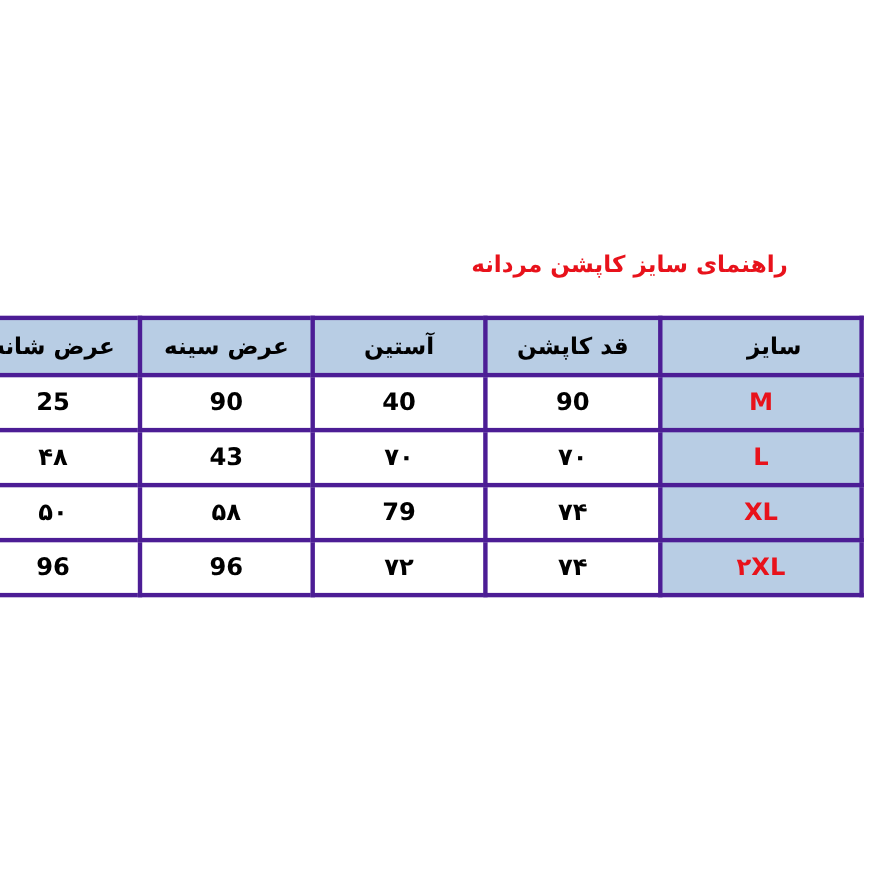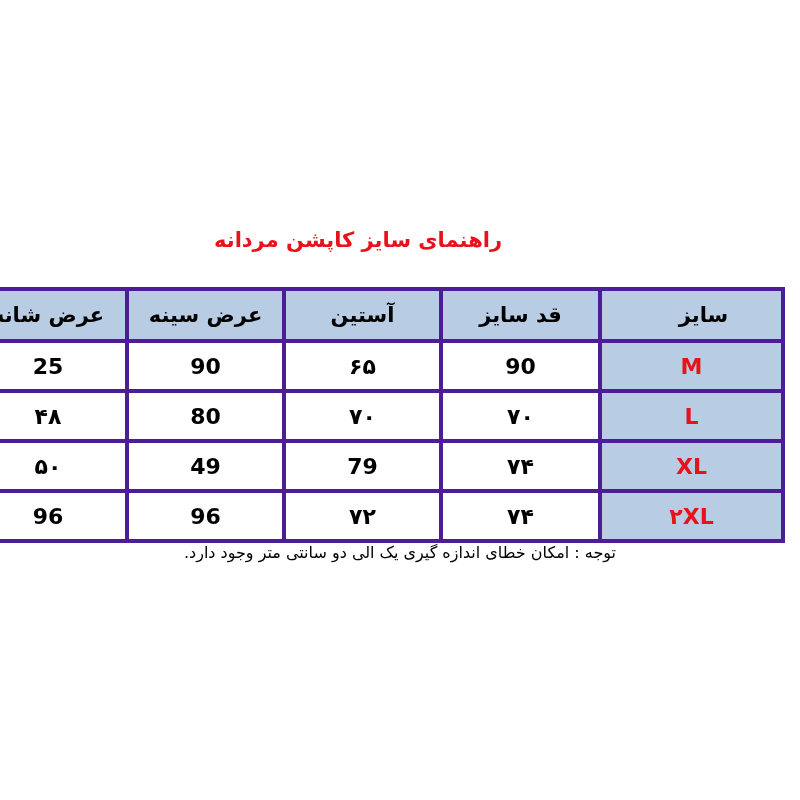--- a/index.html
+++ b/index.html
@@ -17,21 +17,20 @@
     position: relative;
     width: 800px;
     height: 800px;
     box-sizing: border-box;
   }
   .title {
     position: absolute;
     top: 228px;
     left: 0;
     width: 716px;
-    text-align: center;
     color: #e8121b;
     font-weight: bold;
     font-size: 21px;
     direction: rtl;
   }
   .table-wrap {
     position: absolute;
     top: 287px;
     left: 15px;
     width: 770px;
@@ -88,54 +87,53 @@
 
 <div class="page">
 
   <div class="title">راهنمای سایز کاپشن مردانه</div>
 
   <div class="table-wrap">
     <table class="size-table">
       <thead>
         <tr>
           <th class="size-col-head" style="width:155px;">سایز</th>
-          <th style="width:155px;">قد سایز</th>
+          <th style="width:155px;">قد کاپشن</th>
           <th style="width:153px;margin-left:41px;">آستین</th>
           <th style="width:153px;">عرض سینه</th>
           <th style="width:154px;">عرض شانه</th>
         </tr>
       </thead>
       <tbody>
         <tr>
           <td class="size-col">M</td>
           <td class="value">90</td>
-          <td class="value">۶۵</td>
+          <td class="value">40</td>
           <td class="value">90</td>
           <td class="value">25</td>
         </tr>
         <tr>
           <td class="size-col">L</td>
           <td class="value">۷۰</td>
           <td class="value">۷۰</td>
-          <td class="value">80</td>
+          <td class="value">43</td>
           <td class="value">۴۸</td>
         </tr>
         <tr>
           <td class="size-col">XL</td>
           <td class="value">۷۴</td>
           <td class="value">79</td>
-          <td class="value">49</td>
+          <td class="value">۵۸</td>
           <td class="value">۵۰</td>
         </tr>
         <tr>
           <td class="size-col">۲XL</td>
           <td class="value">۷۴</td>
           <td class="value">۷۲</td>
           <td class="value">96</td>
           <td class="value">96</td>
         </tr>
       </tbody>
     </table>
   </div>
 
-  <div class="note">توجه : امکان خطای اندازه گیری یک الی دو سانتی متر وجود دارد.</div>
 
 </div>
 
 </body></html>

